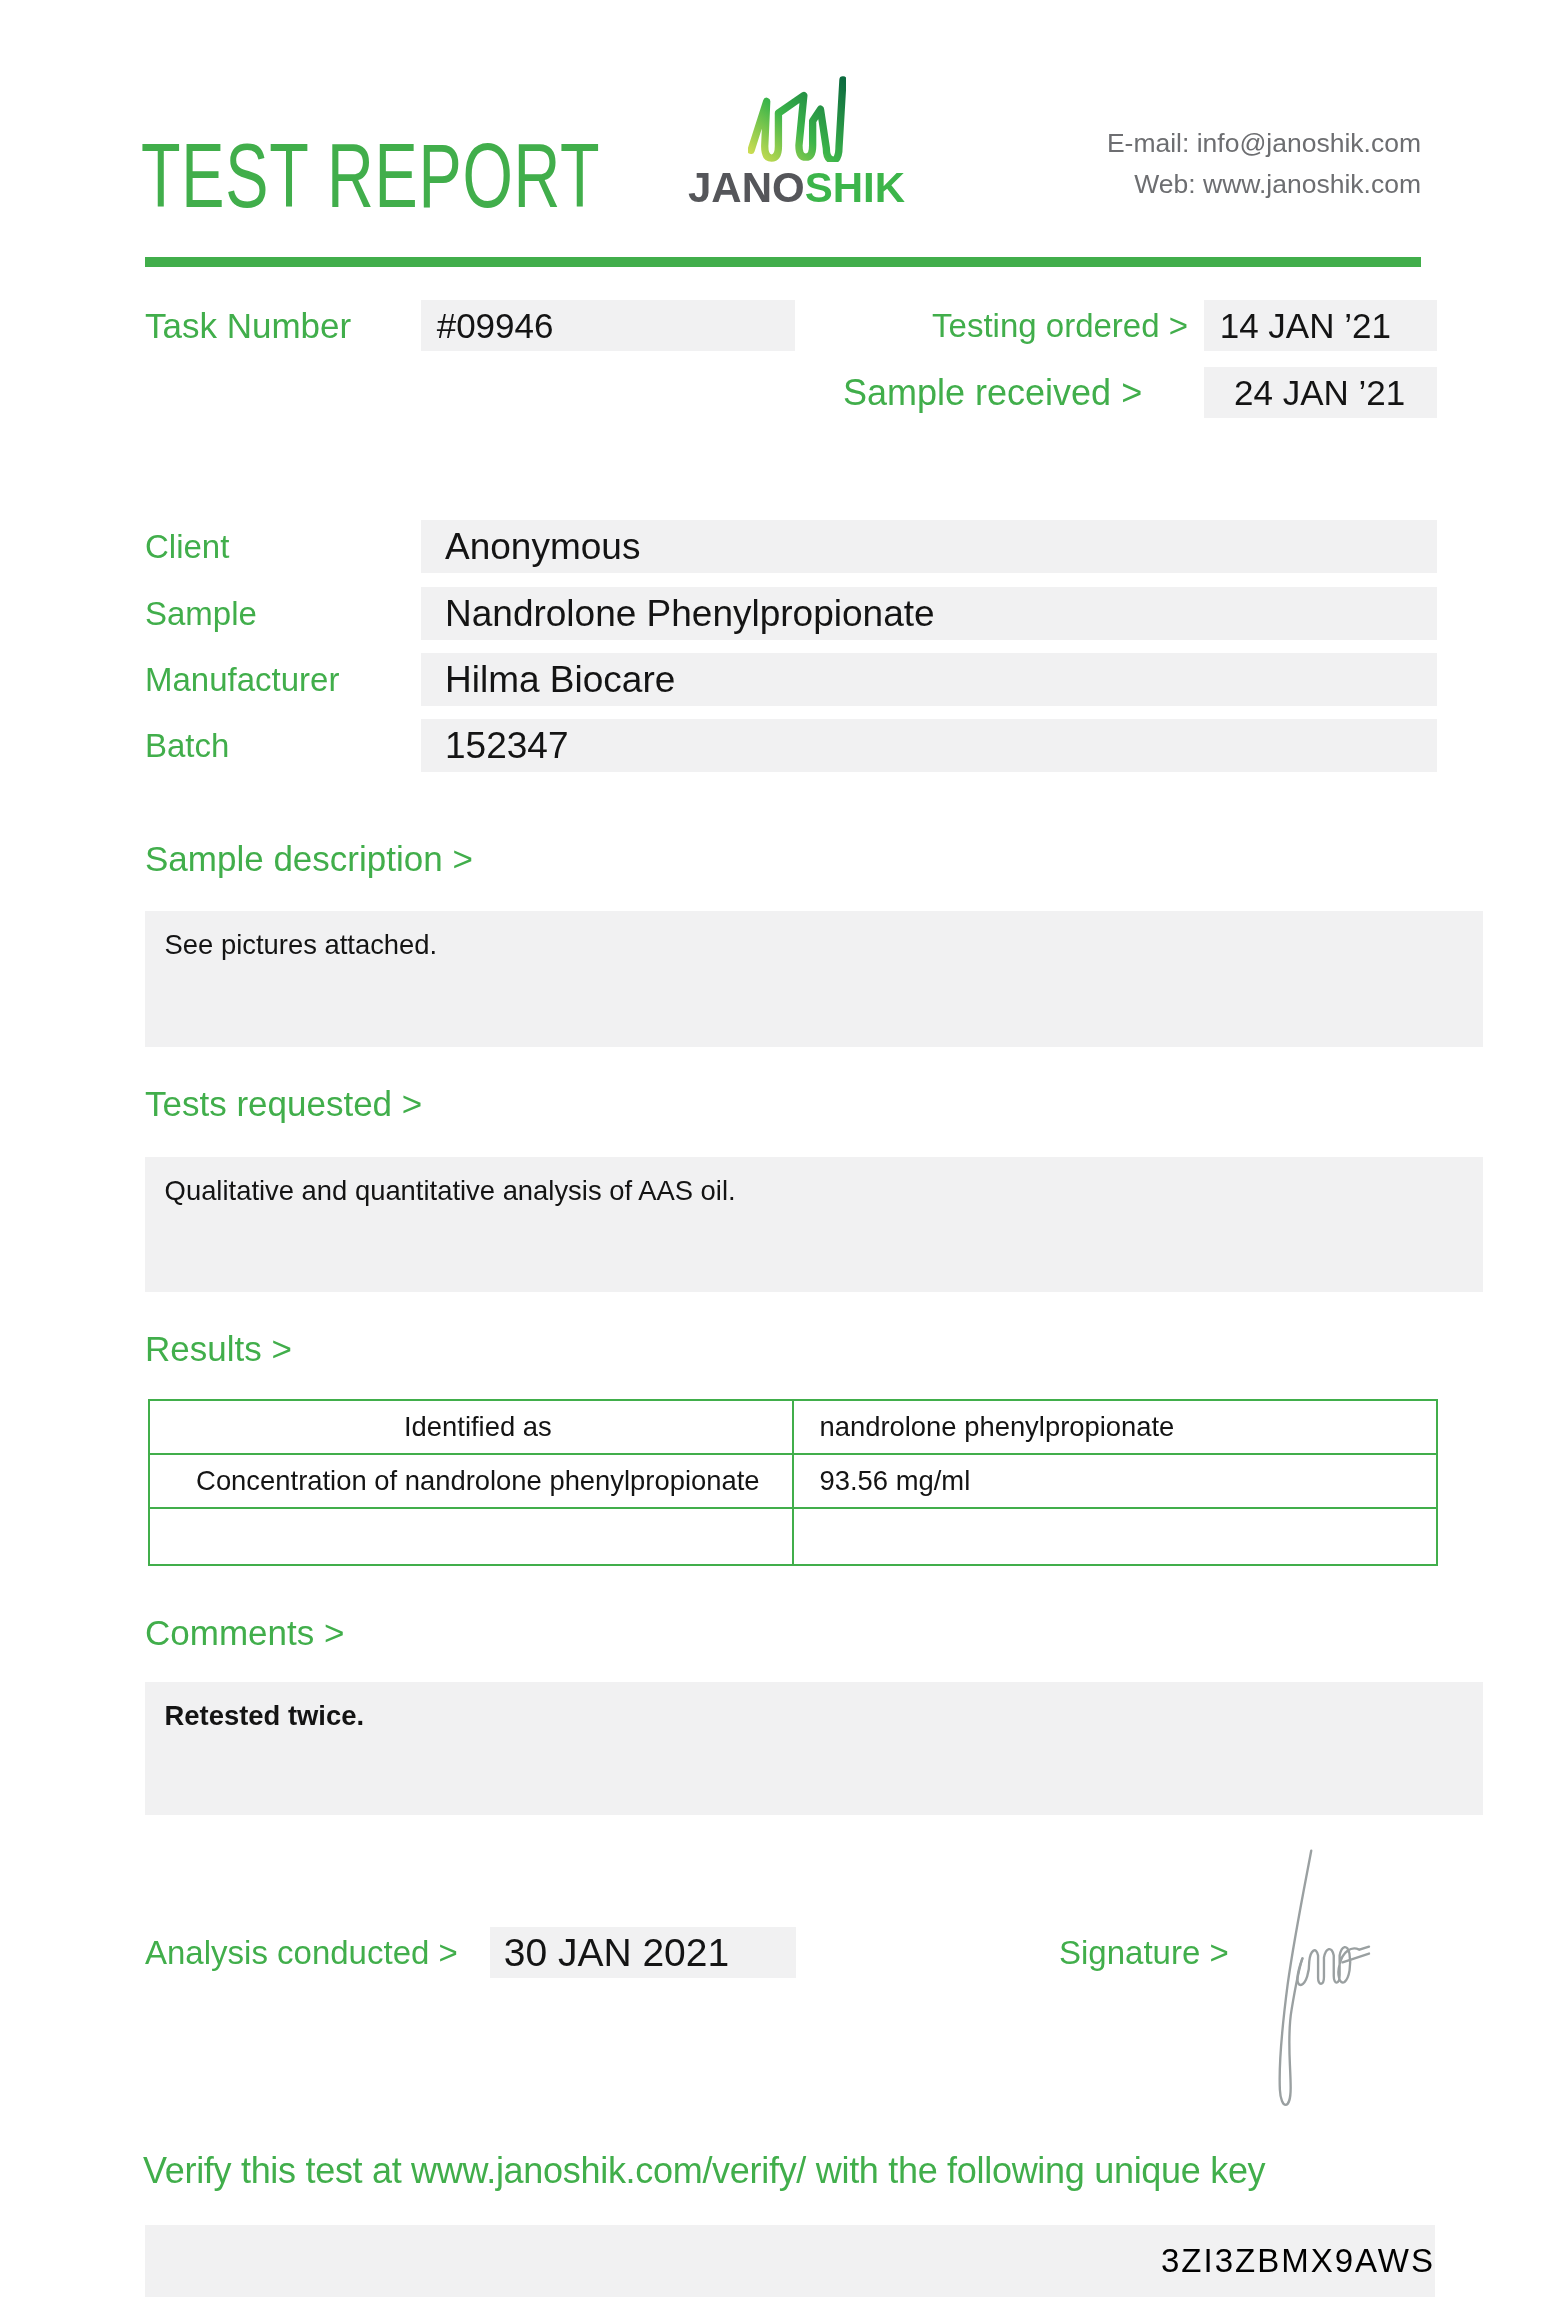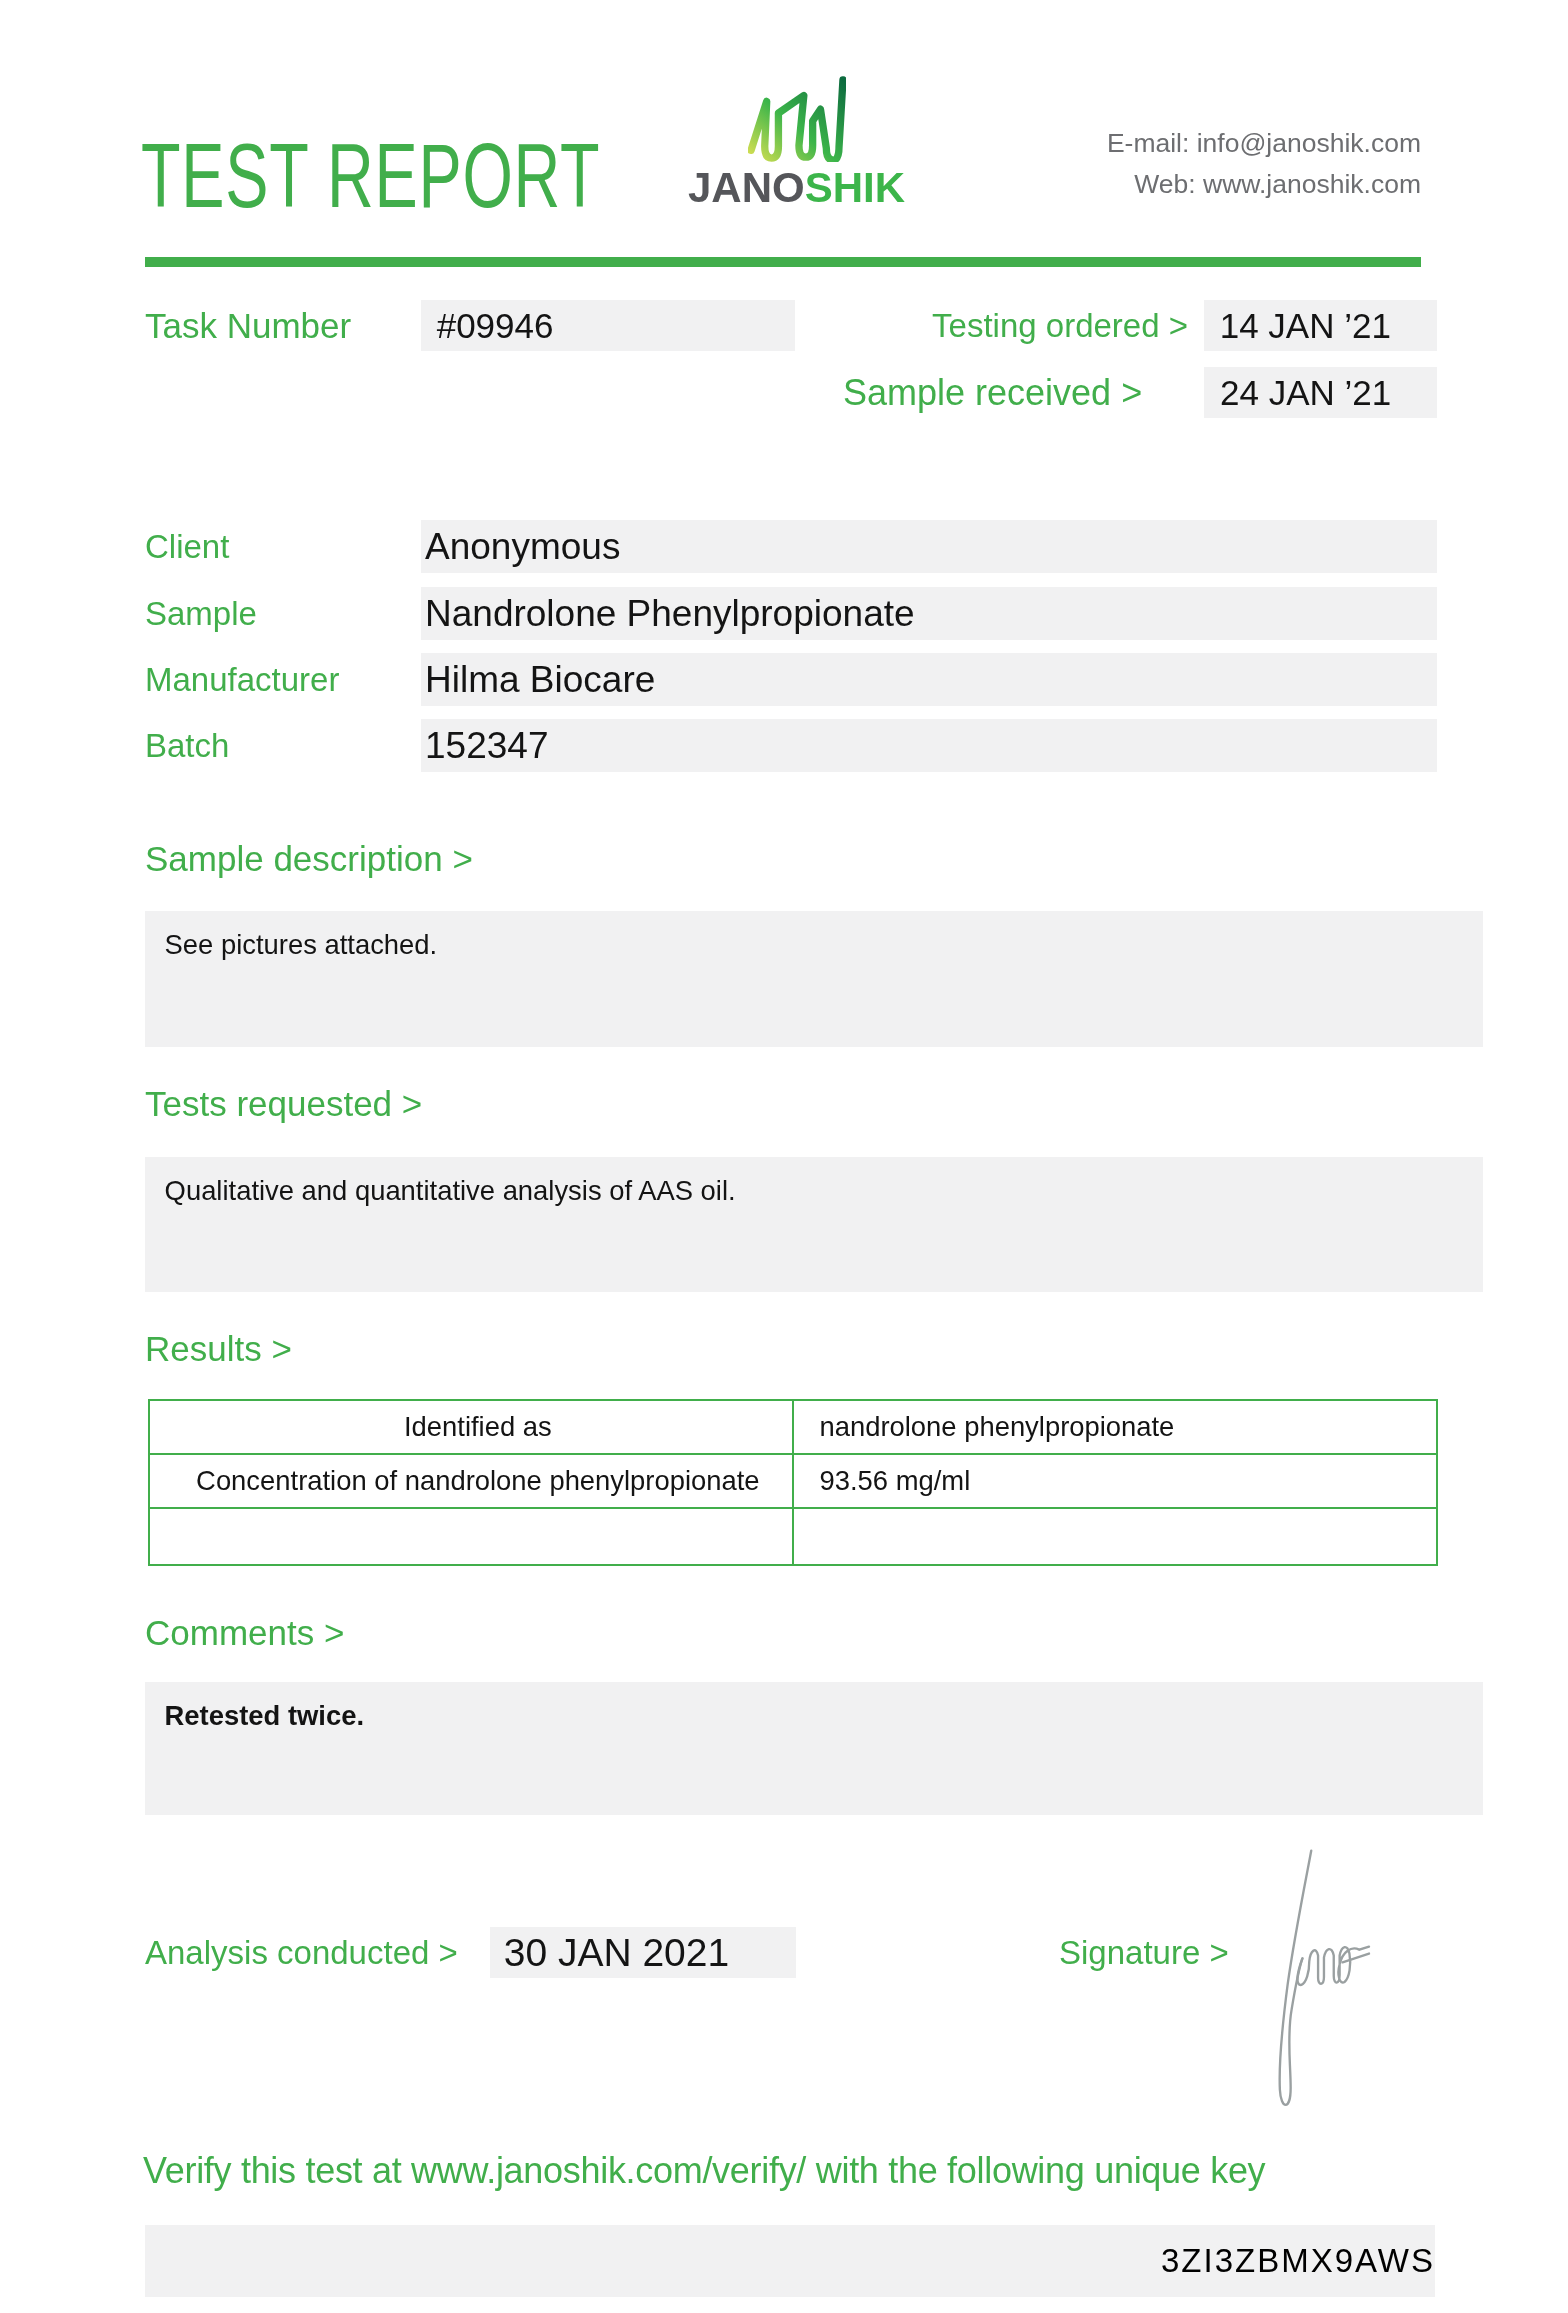--- a/index.html
+++ b/index.html
@@ -30,27 +30,27 @@
   #contact{right:147px;top:123px;text-align:right;font-size:26.5px;line-height:41px;color:var(--gray-text);}
   #divider{left:145px;top:257px;width:1276px;height:9.8px;background:var(--green);}
 
   
   .label{color:var(--green);white-space:nowrap;}
   #task-label{left:145px;top:300px;font-size:35px;line-height:51px;}
   #task-box{left:421px;top:300px;width:374px;height:51px;line-height:51px;padding-left:15.7px;font-size:35px;}
   #ordered-label{left:843px;top:300px;width:345px;font-size:33px;line-height:51px;text-align:right;}
   #ordered-box{left:1204px;top:300px;width:233px;height:51px;line-height:51px;padding-left:15.7px;font-size:35px;}
   #received-label{left:843px;top:367px;width:345px;font-size:36px;line-height:51px;text-align:left;}
-  #received-box{left:1204px;top:367px;width:233px;height:51px;line-height:51px;padding-left:16px;font-size:35px;}
+  #received-box{left:1204px;top:367px;width:233px;height:51px;line-height:51px;padding-left:30px;font-size:35px;}
 
   
   .detail-row{left:145px;width:1293px;height:53px;}
   .detail-row .label{position:absolute;left:0;top:0;font-size:33px;line-height:53px;}
   .detail-row .value-box{position:absolute;left:276px;top:0;width:1016px;height:53px;
-                         line-height:53px;padding-left:4px;font-size:37px;background:var(--box);white-space:nowrap;}
+                         line-height:53px;padding-left:24px;font-size:37px;background:var(--box);white-space:nowrap;}
   #row-client{top:520px;}
   #row-sample{top:587px;}
   #row-manufacturer{top:653px;}
   #row-batch{top:719px;}
 
   
   .section-heading{left:145px;font-size:35px;color:var(--green);white-space:nowrap;}
   .section-box{left:145px;width:1338px;background:var(--box);padding:15.7px 19.6px;font-size:27.4px;line-height:1.35;}
   #desc-heading{top:839px;}
   #desc-box{top:911px;height:136px;}

